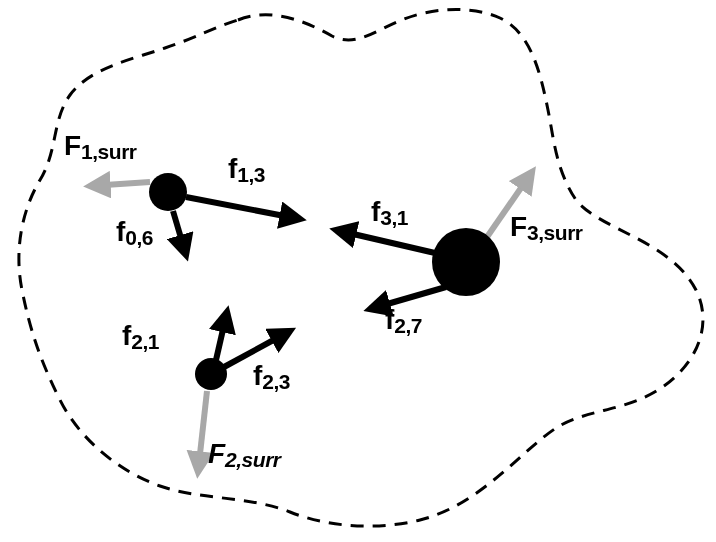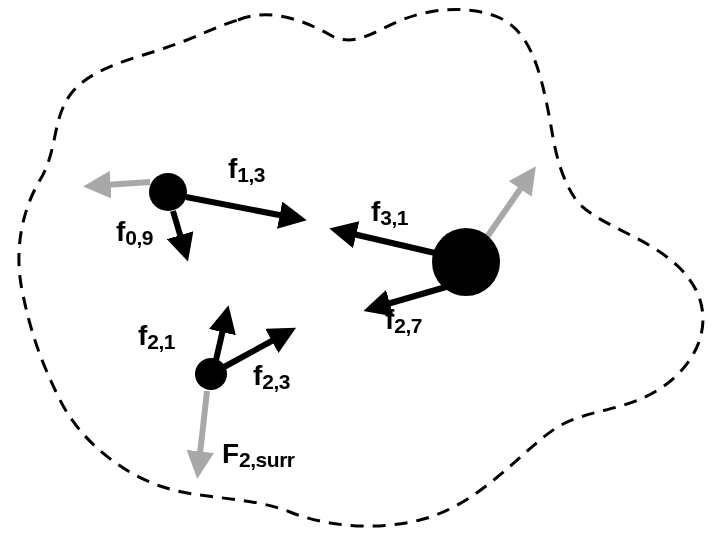--- a/index.html
+++ b/index.html
@@ -97,43 +97,49 @@
     <line class="arrow-internal" x1="435" y1="253" x2="336" y2="230"></line>
     <line class="arrow-internal" x1="446" y1="287" x2="370" y2="309"></line>
     <line class="arrow-internal" x1="216" y1="360" x2="227" y2="312"></line>
     <line class="arrow-internal" x1="224" y1="367" x2="290" y2="331"></line>
 
     <circle class="particle" cx="168" cy="192" r="19"></circle>
     <circle class="particle" cx="211" cy="374" r="16"></circle>
     <circle class="particle" cx="466" cy="262" r="34"></circle>
   </svg>
 
+  <div class="lbl" style="left:64px;top:132px;">
+    <span class="lm">F</span><span class="ls">1,surr</span>
+  </div>
 
   <div class="lbl" style="left:228px;top:155px;">
     <span class="lm">f</span><span class="ls">1,3</span>
   </div>
 
   <div class="lbl" style="left:116px;top:218px;">
-    <span class="lm">f</span><span class="ls">0,9</span>
+    <span class="lm">f</span><span class="ls">0,6</span>
   </div>
 
   <div class="lbl" style="left:371px;top:198px;text-align:center;">
     <span class="lm">f</span><span class="ls">3,1</span>
   </div>
 
+  <div class="lbl" style="left:510px;top:213px;">
+    <span class="lm">F</span><span class="ls">3,surr</span>
+  </div>
 
   <div class="lbl" style="left:385px;top:306px;">
     <span class="lm">f</span><span class="ls">2,7</span>
   </div>
 
-  <div class="lbl" style="left:138px;top:322px;">
+  <div class="lbl" style="left:122px;top:322px;">
     <span class="lm">f</span><span class="ls">2,1</span>
   </div>
 
   <div class="lbl" style="left:253px;top:350px;margin-top:12px;">
     <span class="lm">f</span><span class="ls">2,3</span>
   </div>
 
-  <div class="lbl" style="left:222px;top:440px;">
+  <div class="lbl" style="left:208px;top:440px;font-style:italic;">
     <span class="lm">F</span><span class="ls">2,surr</span>
   </div>
 
 </div>
 
 </body></html>

